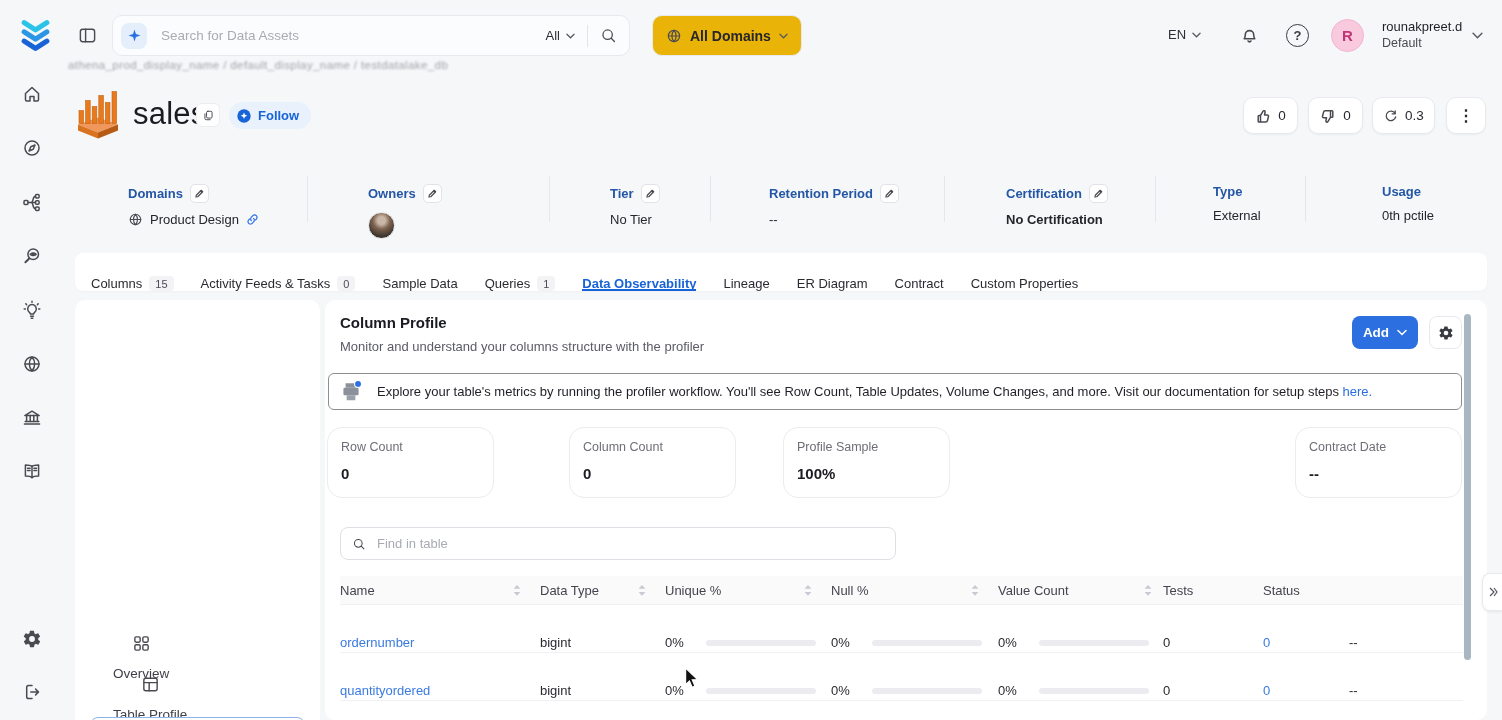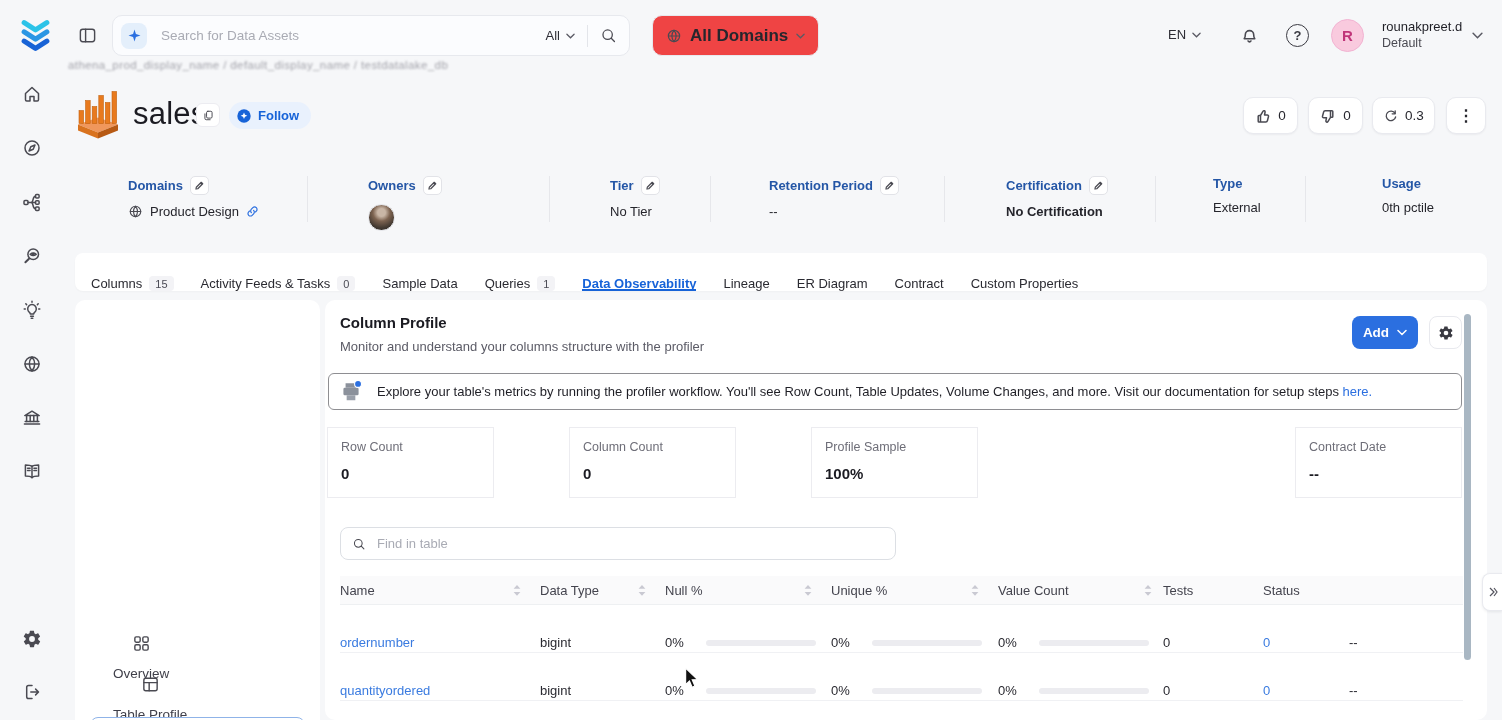--- a/index.html
+++ b/index.html
@@ -22,22 +22,22 @@
   .searchbar {
     left:112px; top:15px; width:518px; height:41px; background:#fbfcfe;
     border:1px solid #e7e9ee; border-radius:10px; display:flex; align-items:center; padding:0 12px 0 8px;
   }
   .sparkle-tile { width:26px; height:26px; border-radius:8px; background:#e4effb; display:flex; align-items:center; justify-content:center; }
   .searchbar input { flex:1; border:none; outline:none; background:transparent; font:13.5px "Liberation Sans",sans-serif; color:#3a3a42; margin-left:12px; }
   .searchbar input::placeholder { color:#a9abb4; }
   .search-scope { display:flex; align-items:center; gap:6px; font-size:13px; color:#2d2d35; cursor:pointer; }
   .vdiv { width:1px; height:22px; background:#e3e5ea; margin:0 12px; }
   .domains-pill {
-    left:652px; top:15px; height:41px; padding:0 13px; background:#ef4444; border:1px solid #e7e9ee;
-    border-radius:10px; display:flex; align-items:center; gap:8px; font-size:17px; font-weight:700; color:#26262d; cursor:pointer;
+    left:652px; top:15px; height:41px; padding:0 13px; background:#eab308; border:1px solid #e7e9ee;
+    border-radius:10px; display:flex; align-items:center; gap:8px; font-size:14px; font-weight:700; color:#26262d; cursor:pointer;
   }
   .lang { left:1168px; top:27px; display:flex; align-items:center; gap:6px; font-size:13px; color:#2d2d35; cursor:pointer; }
   .nav-ico { cursor:pointer; }
   .help-circle { left:1286px; top:24px; width:23px; height:23px; border:1.6px solid #3a3a42; border-radius:50%;
     display:flex; align-items:center; justify-content:center; font-size:13px; font-weight:700; color:#3a3a42; cursor:pointer; }
   .avatar { left:1331px; top:19px; width:33px; height:33px; border-radius:50%; background:#f9cade; border:1px solid #f2b3d2;
     display:flex; align-items:center; justify-content:center; font-size:15px; font-weight:700; color:#c03579; cursor:pointer; }
   .user-name { left:1382px; top:19px; font-size:13px; font-weight:400; color:#1f1f26; }
   .user-team { left:1382px; top:36px; font-size:12.5px; color:#4a4a52; }
   .user-caret { left:1472px; top:32px; cursor:pointer; }
@@ -51,21 +51,21 @@
   .entity-title { left:133px; top:96px; font-size:31px; font-weight:400; color:#1b1b22; letter-spacing:.2px; }
   .copy-btn { left:196px; top:103px; width:24px; height:24px; background:#fff; border:1px solid #ececf1; border-radius:6px;
     display:flex; align-items:center; justify-content:center; cursor:pointer; }
   .follow-pill { left:229px; top:102px; height:27px; padding:0 12px 0 8px; background:#e9f1fd; border-radius:14px;
     display:flex; align-items:center; gap:7px; font-size:13px; font-weight:700; color:#1763d8; cursor:pointer; }
   .hbtn { top:97px; height:37px; background:#fff; border:1px solid #e9eaef; border-radius:10px;
     box-shadow:0 1px 2px rgba(16,24,40,.05); display:flex; align-items:center; justify-content:center; gap:7px;
     font-size:13.5px; color:#27272e; cursor:pointer; }
 
   
-  .meta-label { font-size:13px; font-weight:700; color:#2456a6; display:flex; align-items:center; gap:7px; }
+  .meta-label { font-size:13px; font-weight:700; color:#2456a6; display:flex; align-items:center; gap:7px;margin-top:8px; }
   .edit-btn { width:19px; height:19px; border:1px solid #e2e3e8; border-radius:5px; background:#fff;
     display:flex; align-items:center; justify-content:center; cursor:pointer; }
   .meta-value { font-size:13px; color:#25252c; margin-top:9px; display:flex; align-items:center; gap:7px; }
   .meta-div { width:1px; height:46px; background:#e6e7eb; top:176px; }
   .owner-avatar { width:27px; height:27px; border-radius:50%;
     background:radial-gradient(circle at 50% 30%, #c9b6a6 0 18%, #7d6350 40%, #413830 72%, #2e2a26 100%); border:1px solid #e3e4e8; }
 
   
   .tabsbar { left:75px; top:253px; width:1412px; height:38px; background:#fff; border-radius:8px;
     display:flex; align-items:flex-end; gap:27px; padding:0 16px; box-shadow:0 1px 2px rgba(16,24,40,.03); }
@@ -87,21 +87,21 @@
     align-items:center; justify-content:center; gap:8px; color:#fff; font-size:13.5px; font-weight:600; cursor:pointer; }
   .gear-btn { left:1104px; top:16px; width:33px; height:33px; background:#fff; border:1px solid #e8e9ee; border-radius:8px;
     display:flex; align-items:center; justify-content:center; cursor:pointer; }
   .panel-scrollbar { left:1139px; top:14px; width:7px; height:346px; background:#a9b7c3; border-radius:4px; cursor:grab; }
 
   .banner { left:3px; top:73px; width:1134px; height:37px; border:1px solid #8e8e92; border-radius:6px;
     display:flex; align-items:center; gap:13px; padding:0 12px 0 9px; background:#fff; }
   .banner-text { font-size:13px; color:#1f1f26; white-space:nowrap; }
   .banner-link { color:#2b6fe0; cursor:pointer; }
 
-  .stat-card { top:127px; width:167px; height:71px; border:1px solid #ececf0; border-radius:0; background:#fff; padding:12px 13px; }
+  .stat-card { top:127px; width:167px; height:71px; border:1px solid #ececf0; border-radius:15px; background:#fff; padding:12px 13px; }
   .stat-label { font-size:12.5px; color:#6e6e78; }
   .stat-value { font-size:15px; font-weight:700; color:#1b1b22; margin-top:11px; }
 
   .find-input { left:15px; top:227px; width:556px; height:33px; border:1px solid #dcdfe4; border-radius:8px; background:#fff;
     display:flex; align-items:center; gap:9px; padding:0 11px; }
   .find-input input { flex:1; border:none; outline:none; background:transparent; font:13px "Liberation Sans",sans-serif; color:#3a3a42; }
   .find-input input::placeholder { color:#a9abb4; }
 
   .ptable { left:15px; top:276px; width:1123px; }
   .trow { display:grid; grid-template-columns:195px 125px 166px 167px 165px 100px 86px 119px; align-items:center; }
@@ -544,21 +544,21 @@
   </div>
 
   <div class="abs stat-card" style="left:2px">
     <div class="stat-label">Row Count</div>
     <div class="stat-value">0</div>
   </div>
   <div class="abs stat-card" style="left:244px">
     <div class="stat-label">Column Count</div>
     <div class="stat-value">0</div>
   </div>
-  <div class="abs stat-card" style="left:486px">
+  <div class="abs stat-card" style="left:458px">
     <div class="stat-label">Profile Sample</div>
     <div class="stat-value">100%</div>
   </div>
   <div class="abs stat-card" style="left:970px">
     <div class="stat-label">Contract Date</div>
     <div class="stat-value">--</div>
   </div>
 
   <div class="abs find-input">
     <svg width="14" height="14" viewBox="0 0 20 20">
@@ -584,30 +584,30 @@
       <div class="th">
           <span>Data Type</span>
         <span class="sorter">
             <svg width="8" height="11" viewBox="0 0 8 11">
               <path d="M4 0 L7.4 3.7 H.6 Z" fill="#c9c9d2"></path>
               <path d="M.6 7 H7.4 L4 10.7 Z" fill="#c9c9d2"></path>
             </svg>
           </span>
         </div>
       <div class="th">
-          <span>Null %</span>
+          <span>Unique %</span>
         <span class="sorter">
             <svg width="8" height="11" viewBox="0 0 8 11">
               <path d="M4 0 L7.4 3.7 H.6 Z" fill="#c9c9d2"></path>
               <path d="M.6 7 H7.4 L4 10.7 Z" fill="#c9c9d2"></path>
             </svg>
           </span>
         </div>
       <div class="th">
-          <span>Unique %</span>
+          <span>Null %</span>
         <span class="sorter">
             <svg width="8" height="11" viewBox="0 0 8 11">
               <path d="M4 0 L7.4 3.7 H.6 Z" fill="#c9c9d2"></path>
               <path d="M.6 7 H7.4 L4 10.7 Z" fill="#c9c9d2"></path>
             </svg>
           </span>
         </div>
       <div class="th">
           <span>Value Count</span>
         <span class="sorter" style="margin-right:6px">

